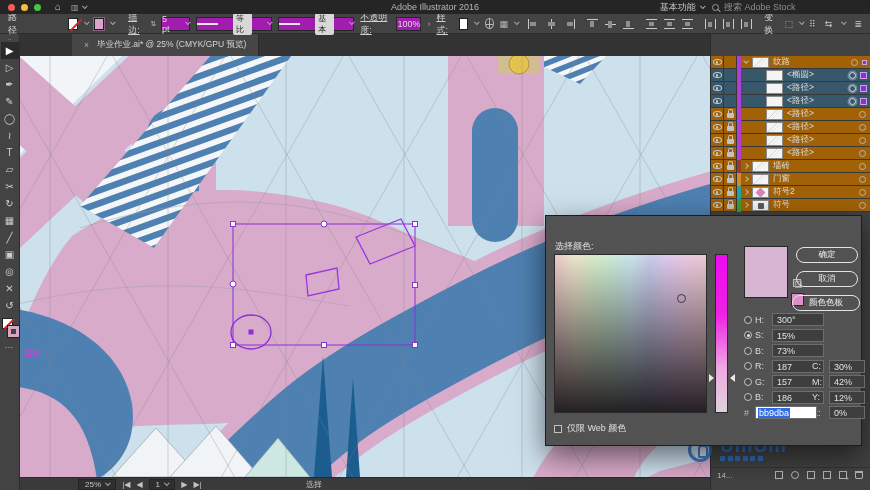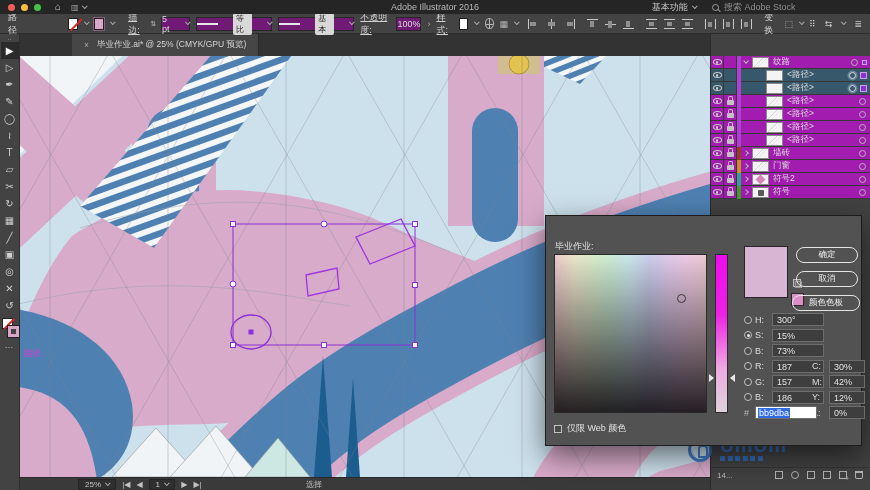--- a/index.html
+++ b/index.html
@@ -5,36 +5,36 @@
   html,body{margin:0;padding:0;background:#222;}
   *{box-sizing:border-box;font-family:"Liberation Sans","DejaVu Sans",sans-serif;}
   #app{position:relative;width:870px;height:490px;background:#3f3f3f;overflow:hidden;font-size:9px;color:#d6d6d6;}
 
   
   .menubar{position:absolute;left:0;top:0;width:870px;height:14px;background:#252525;display:flex;align-items:center;padding:0 8px;z-index:10;}
   .tl{width:7px;height:7px;border-radius:50%;margin-right:6px;}
   .home{color:#cfcfcf;font-size:10px;margin:0 10px 0 8px;line-height:10px;}
   .mb-ic{color:#9f9f9f;font-size:8px;margin-right:3px;}
   .mb-title{position:absolute;left:0;right:0;text-align:center;color:#b8b8b8;font-size:9px;}
-  .mb-right{margin-left:auto;display:flex;align-items:center;gap:16px;z-index:2;}
+  .mb-right{margin-left:auto;display:flex;align-items:center;gap:8px;z-index:2;}
   .workspace{color:#c9c9c9;display:flex;align-items:center;gap:4px;}
   .searchbox{display:flex;align-items:center;gap:5px;color:#8f8f8f;width:150px;}
   .mag{width:7px;height:7px;border:1px solid #9a9a9a;border-radius:50%;position:relative;display:inline-block;}
   .mag::after{content:"";position:absolute;width:4px;height:1px;background:#9a9a9a;transform:rotate(45deg);right:-3px;bottom:-1px;}
   .dd{display:inline-block;border:solid #aaa;border-width:0 1px 1px 0;padding:1.6px;transform:rotate(45deg) translateY(-1px);}
 
   
   .controlbar{position:absolute;left:0;top:14px;width:870px;height:20px;background:#434343;border-bottom:1px solid #2c2c2c;display:flex;align-items:center;gap:6px;padding:0 8px;z-index:9;}
   .cb-label{color:#dcdcdc;}
   .cb-und{text-decoration:underline;color:#d0d0d0;}
   .swatch{width:12px;height:12px;border:1px solid #1e1e1e;background:#fff;position:relative;display:inline-block;}
   .swatch.none::after{content:"";position:absolute;left:-1px;top:5px;width:16px;height:1.6px;background:#d22;transform:rotate(-45deg);}
   .swatch.pink{background:#d9a6c8;outline:1px solid #8a5f7d;}
   .stepper{color:#bbb;font-size:7px;letter-spacing:-1px;}
-  .field{background:#701a75;border:1px solid #262626;color:#ddd;padding:1px 0;display:inline-flex;align-items:center;gap:15px;height:14px;}
+  .field{background:#a21caf;border:1px solid #262626;color:#ddd;padding:1px 0;display:inline-flex;align-items:center;gap:15px;height:14px;}
   .wline{display:inline-block;width:26px;height:2px;background:#e8e8e8;}
   .chip{background:#d8d8d8;color:#222;padding:0 3px;border-radius:2px;font-size:8px;}
   .globe{width:11px;height:11px;border:1px solid #b5b5b5;border-radius:50%;position:relative;display:inline-block;}
   .globe::before{content:"";position:absolute;left:50%;top:0;bottom:0;width:1px;background:#b5b5b5;}
   .globe::after{content:"";position:absolute;top:50%;left:0;right:0;height:1px;background:#b5b5b5;}
   .aligns{display:flex;gap:7px;align-items:center;margin-left:4px;}
   .al{position:relative;width:11px;height:10px;display:inline-block;}
   .al i{position:absolute;background:#c9c9c9;}
   .al em{position:absolute;background:#8f8f8f;}
   .al.g2{margin-left:5px;}
@@ -73,21 +73,21 @@
   .sb-box{background:#2f2f2f;border:1px solid #242424;padding:0 6px;height:11px;display:inline-flex;align-items:center;gap:4px;}
   .sb-tool{position:absolute;left:286px;}
 
   
   .rightpanel{position:absolute;left:710px;top:34px;width:160px;bottom:0;background:#424242;border-left:1px solid #2b2b2b;z-index:5;}
   .rp-tabs{height:22px;display:flex;align-items:center;gap:2px;padding:0 4px;background:#3b3b3b;border-bottom:1px solid #2e2e2e;font-size:8.5px;color:#b3b3b3;}
   .rp-tab{padding:4px 4px;}
   .rp-tab.active{background:#4f4f4f;color:#efefef;}
   .rp-menu{margin-left:auto;color:#c9c9c9;font-size:10px;}
   .lrows{position:absolute;left:0;top:22px;right:0;}
-  .lrow{height:13px;display:flex;align-items:center;border-bottom:1px solid #383838;background:#a21caf;position:relative;}
+  .lrow{height:13px;display:flex;align-items:center;border-bottom:1px solid #383838;background:#a16207;position:relative;}
   .lrow.selected{background:#37576b;}
   .cell{width:13px;height:13px;display:flex;align-items:center;justify-content:center;border-right:1px solid #383838;flex:none;}
   .eye-i{width:9px;height:6px;border:1px solid #c9c9c9;border-radius:50%;position:relative;}
   .eye-i::after{content:"";position:absolute;left:2.4px;top:1px;width:2.6px;height:2.6px;border-radius:50%;background:#c9c9c9;}
   .lock-i{width:7px;height:5px;background:#c3c3c3;border-radius:1px;position:relative;margin-top:3px;display:none;}
   .lock-i::before{content:"";position:absolute;top:-4px;left:1px;width:3px;height:3px;border:1px solid #c3c3c3;border-bottom:0;border-radius:2px 2px 0 0;}
   .lrow.locked .lock-i{display:block;}
   .colorbar{width:4px;height:13px;background:#b03fd6;flex:none;}
   .exp{width:11px;height:13px;display:flex;align-items:center;justify-content:center;flex:none;}
   .chev{border:solid #bbb;border-width:0 1px 1px 0;padding:1.6px;display:none;}
@@ -531,36 +531,48 @@
     <span class="selchip"></span>
   </div>
         <div class="lrow selected indent chip-big">
     <span class="cell">
             <span class="eye-i"></span>
           </span>
     <span class="cell"></span>
     <span class="colorbar" style="background: rgb(176, 63, 214);"></span>
     <span class="exp"></span>
     <span class="thumb"></span>
-    <span class="lname">&lt;路径&gt;</span>
+    <span class="lname">&lt;椭圆&gt;</span>
     <span class="target strong"></span>
     <span class="selchip"></span>
   </div>
         <div class="lrow selected indent chip-big">
     <span class="cell">
             <span class="eye-i"></span>
           </span>
     <span class="cell"></span>
     <span class="colorbar" style="background: rgb(176, 63, 214);"></span>
     <span class="exp"></span>
     <span class="thumb"></span>
     <span class="lname">&lt;路径&gt;</span>
     <span class="target strong"></span>
     <span class="selchip"></span>
   </div>
+        <div class="lrow selected indent chip-big">
+    <span class="cell">
+            <span class="eye-i"></span>
+          </span>
+    <span class="cell"></span>
+    <span class="colorbar" style="background: rgb(176, 63, 214);"></span>
+    <span class="exp"></span>
+    <span class="thumb"></span>
+    <span class="lname">&lt;路径&gt;</span>
+    <span class="target strong"></span>
+    <span class="selchip"></span>
+  </div>
         <div class="lrow locked indent">
     <span class="cell">
             <span class="eye-i"></span>
           </span>
     <span class="cell">
             <span class="lock-i"></span>
           </span>
     <span class="colorbar" style="background: rgb(176, 63, 214);"></span>
     <span class="exp"></span>
     <span class="thumb scribble"></span>
@@ -694,21 +706,21 @@
             <b></b>
           </span>
           <span class="fi trash">
             <b></b>
           </span>
         </span>
     </div>
   </div>
 
   <div class="dialog">
-    <div class="dlg-label">毕业作业:</div>
+    <div class="dlg-label">选择颜色:</div>
     <div class="cfield">
         <div class="cmarker"></div>
       </div>
     <div class="cslider"></div>
     <span class="sl-arrow left"></span>
     <span class="sl-arrow right"></span>
     <div class="cpreview" id="cpreview" style="background: rgb(217, 181, 212);"></div>
     <div class="cube"></div>
     <div class="minichip" id="minichip" style="background: rgb(222, 143, 200);"></div>
     <div class="dbtn" style="top:31px">确定</div>

